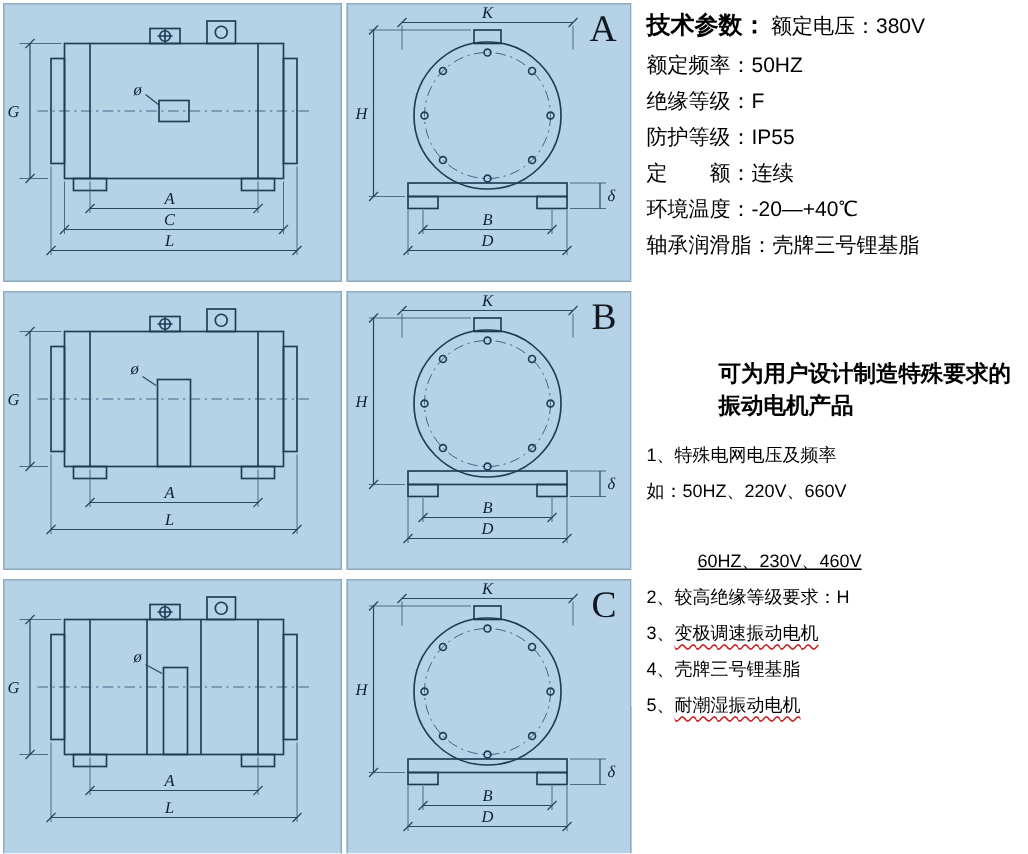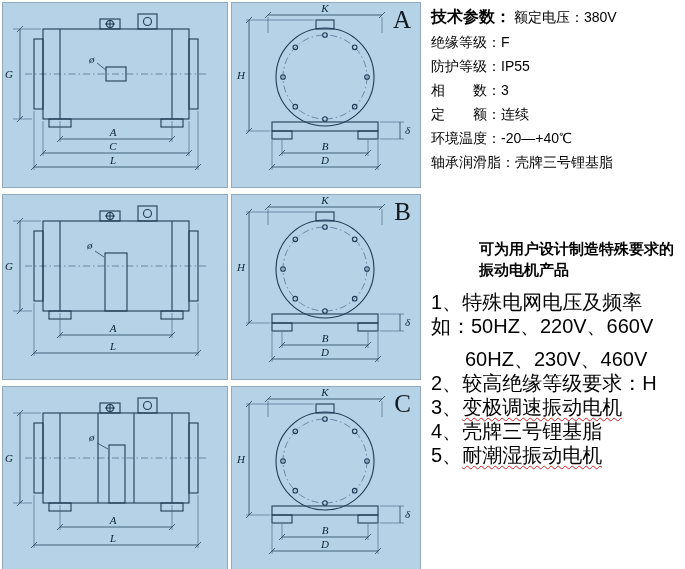--- a/index.html
+++ b/index.html
@@ -21,22 +21,22 @@
   .dim  { stroke:#27465f; stroke-width:0.8; fill:none; }
   .cl   { stroke:#33587a; stroke-width:0.6; fill:none; stroke-dasharray:7 3 1.5 3; }
   svg text { fill:#0d2235; font-family:"Liberation Serif",serif; font-style:italic; font-size:11px; }
 
   .info { position:absolute; left:421px; top:0; width:264px; height:471px; padding:8px 4px 0 10px; background:#fff; }
   .spec-first { font-size:14px; line-height:18px; margin-bottom:8px; white-space:nowrap; }
   .spec-title { font-size:16px; font-weight:bold; margin-right:3px; }
   .spec-row { font-size:14px; line-height:16px; margin-bottom:8px; white-space:nowrap; }
   .custom-heading { margin-top:68px; font-size:15px; line-height:21px; font-weight:bold;margin-left:48px; }
   .items { margin-top:14px; }
-  .item { font-size:20px; line-height:16px; margin-bottom:8px; white-space:nowrap; }
-  .item.gap-top { margin-top:17px; }
+  .item { font-size:12px; line-height:16px; margin-bottom:8px; white-space:nowrap; }
+  .item.gap-top { margin-top:31px;text-decoration:underline; }
   .ind { padding-left:34px; }
   .wavy { text-decoration:underline; text-decoration-style:wavy; text-decoration-color:#cc2222; text-decoration-thickness:1px; text-underline-offset:3px; }
 </style>
 </head>
 <body>
 
 <div class="page">
 
   <div class="drawings">
 
@@ -314,23 +314,23 @@
         <div class="plabel">C</div>
       </div>
     </section>
   </div>
 
   <div class="info">
 
     <div class="spec-first">
       <span class="spec-title">技术参数：</span><span>额定电压：</span><span>380V</span>
     </div>
+    <div class="spec-row"><span>额定频率：</span><span>50HZ</span></div>
     <div class="spec-row"><span>绝缘等级：</span><span>F</span></div>
     <div class="spec-row"><span>防护等级：</span><span>IP55</span></div>
-    <div class="spec-row"><span>相　　数：</span><span>3</span></div>
     <div class="spec-row"><span>定　　额：</span><span>连续</span></div>
     <div class="spec-row"><span>环境温度：</span><span>-20—+40℃</span></div>
     <div class="spec-row"><span>轴承润滑脂：</span><span>壳牌三号锂基脂</span></div>
 
     <div class="custom-heading">可为用户设计制造特殊要求的振动电机产品</div>
 
     <div class="items">
       <div class="item"><span>1、</span><span>特殊电网电压及频率</span></div>
       <div class="item"><span>如：</span><span>50HZ、220V、660V</span></div>
       <div class="item gap-top"><span class="ind">60HZ、230V、460V</span></div>

